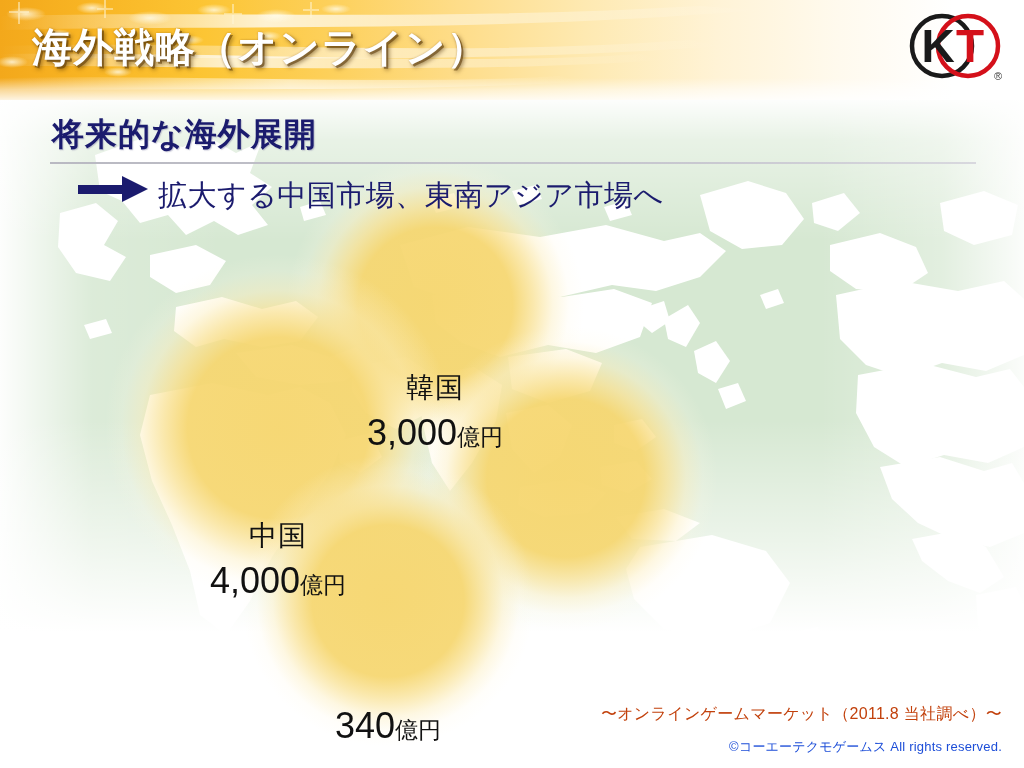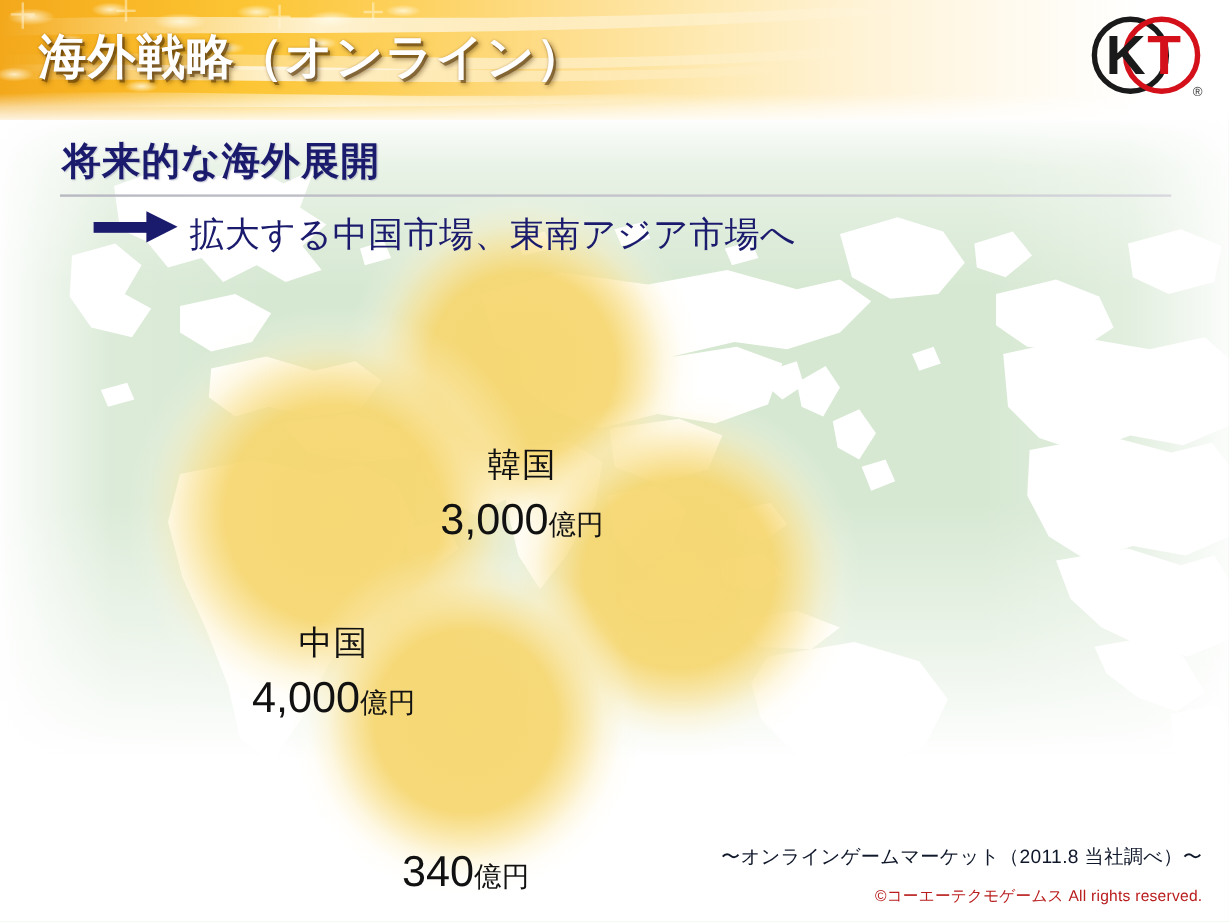--- a/index.html
+++ b/index.html
@@ -222,30 +222,30 @@
     font-size: 23px;
     letter-spacing: 0px;
   }
 
   
   .footer-note {
     position: absolute;
     right: 22px;
     top: 704px;
     font-size: 16px;
-    color: #0f172a;
+    color: #c2410c;
     white-space: nowrap;
     letter-spacing: 0.3px;
   }
   .footer-copy {
     position: absolute;
     right: 22px;
     top: 738px;
     font-size: 13px;
-    color: #b91c1c;
+    color: #1d4ed8;
     white-space: nowrap;
     letter-spacing: 0.2px;
   }
 </style>
 </head>
 <body>
 
 <div id="slide">
 
   <div class="map-layer">

